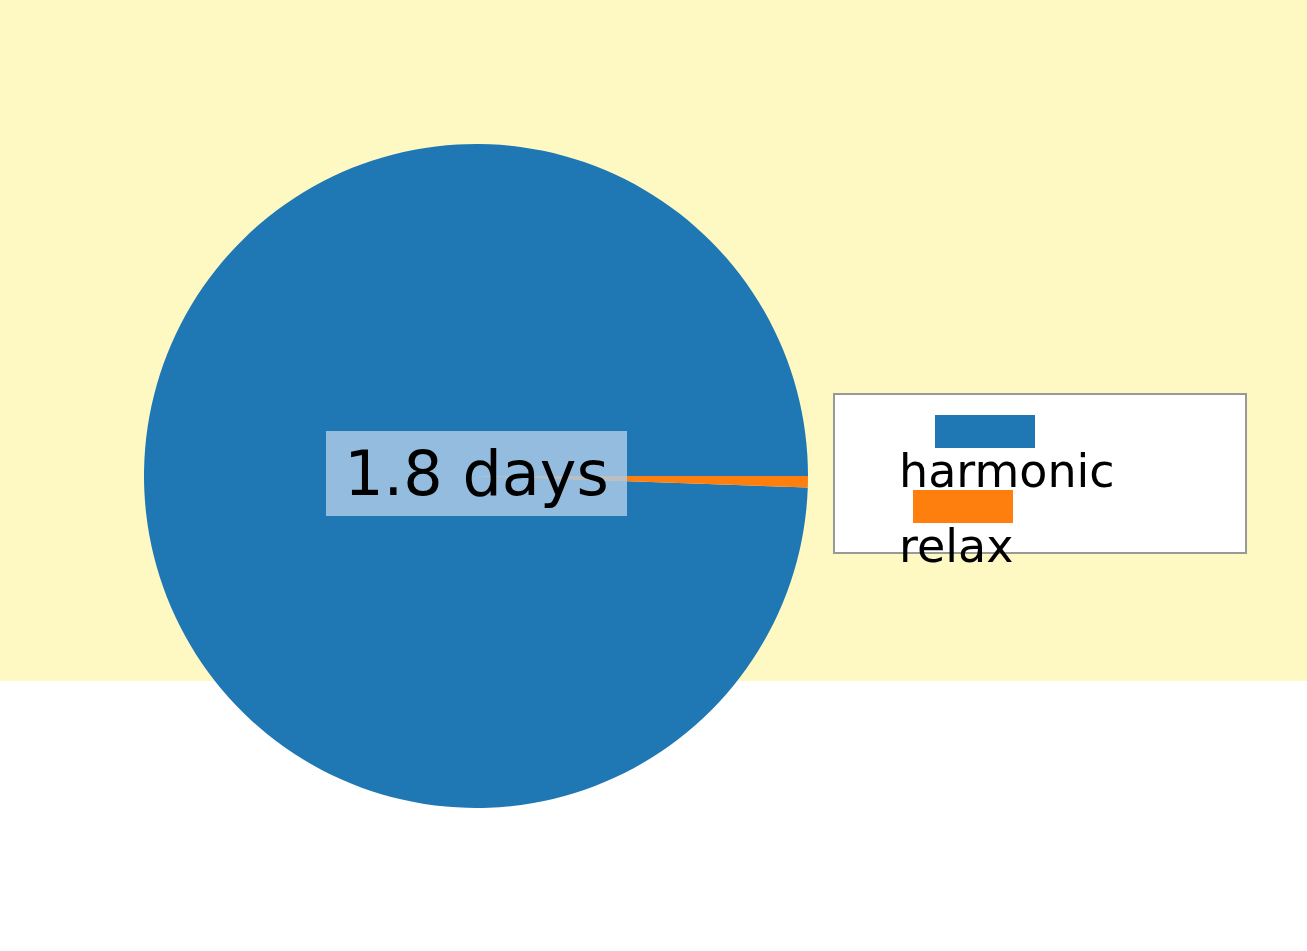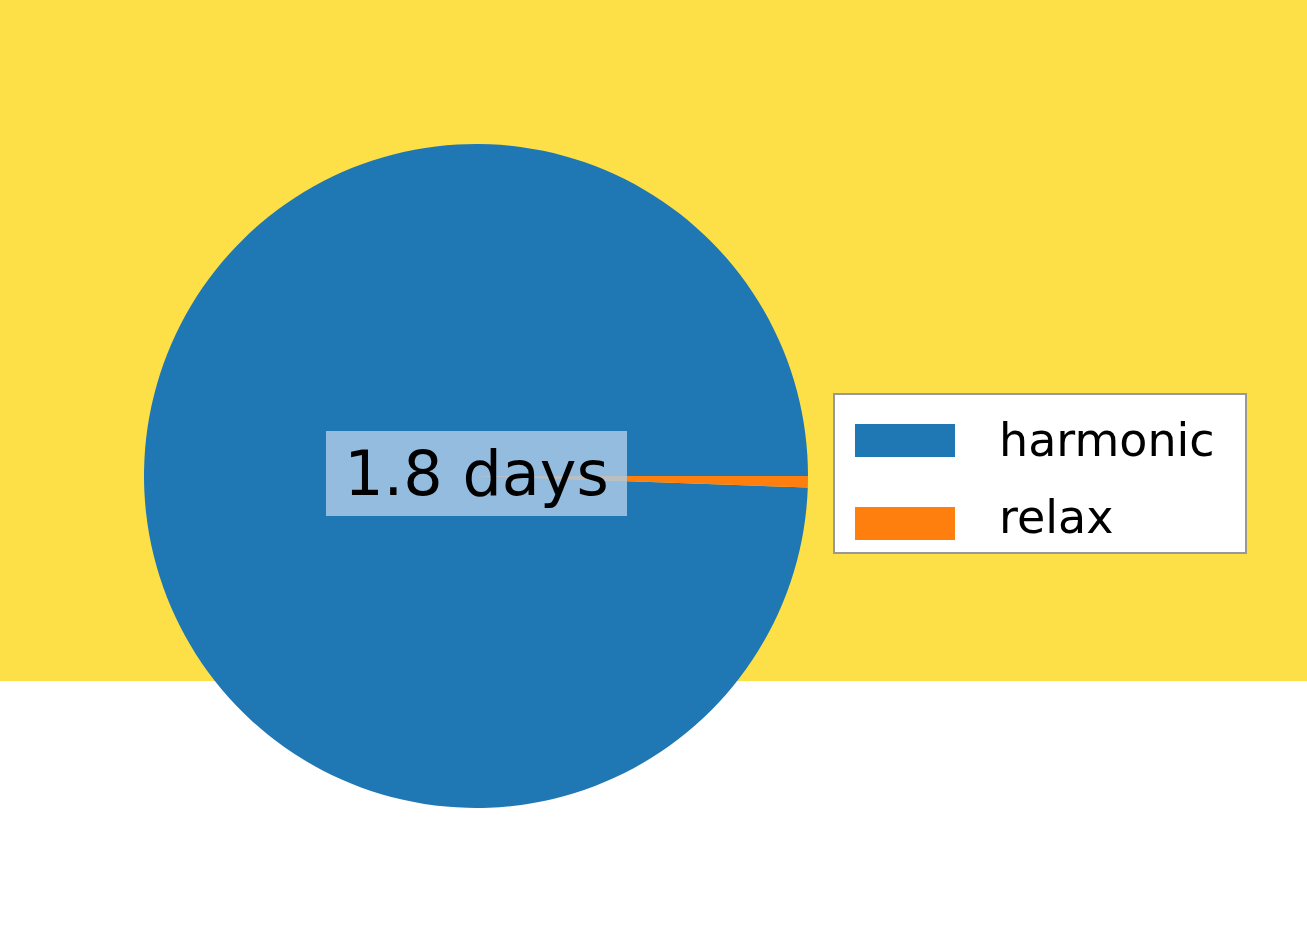--- a/index.html
+++ b/index.html
@@ -14,21 +14,21 @@
     overflow: hidden;
     font-family: "DejaVu Sans", sans-serif;
   }
 
   #figure {
     position: absolute;
     left: 0;
     top: 0;
     width: 1307px;
     height: 681px;
-    background: #fde047;
+    background: #fef9c3;
   }
 
   #pie-svg {
     position: absolute;
     left: 0;
     top: 0;
     width: 1307px;
     height: 951px;
   }
 
@@ -61,20 +61,21 @@
     border: 2px solid #999999;
     background: #ffffff;
     padding: 0;
   }
   .legend-row {
     position: absolute;
     left: 20px;
     display: flex;
     align-items: center;
     height: 50px;
+    flex-direction: column;
   }
   .legend-row.row-0 { top: 20px; }
   .legend-row.row-1 { top: 95px; align-items: flex-end; }
   .legend-swatch {
     width: 100px;
     height: 33px;
     flex: 0 0 auto;
   }
   .legend-text {
     margin-left: 44px;

